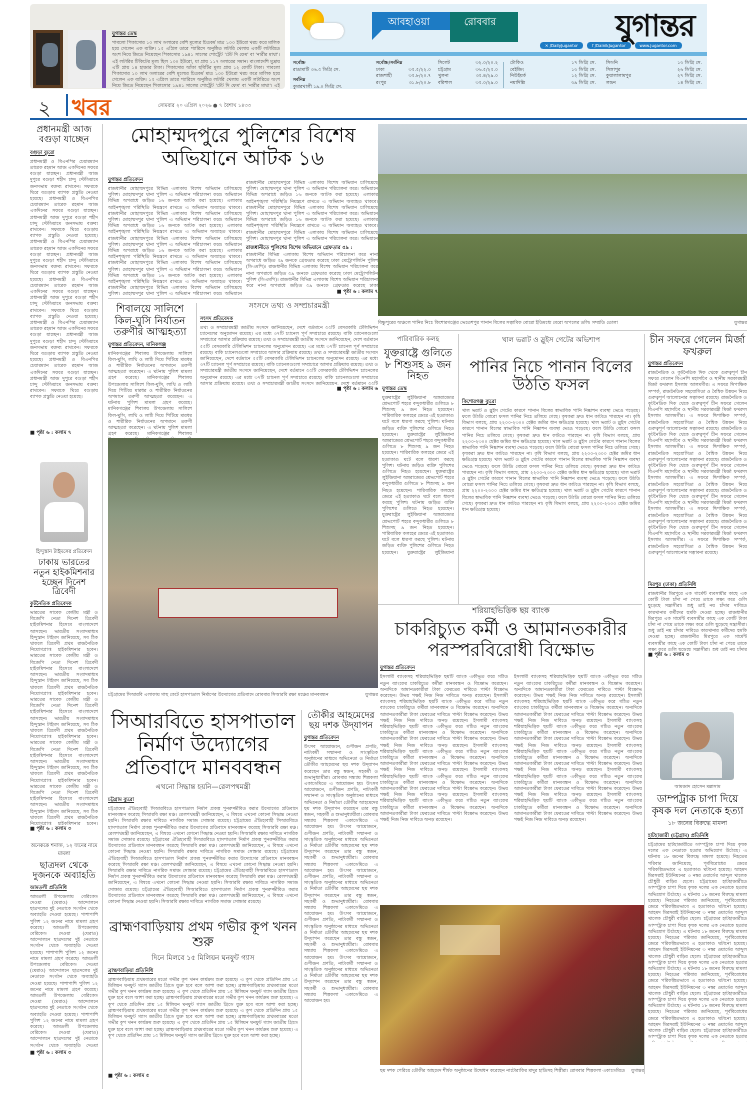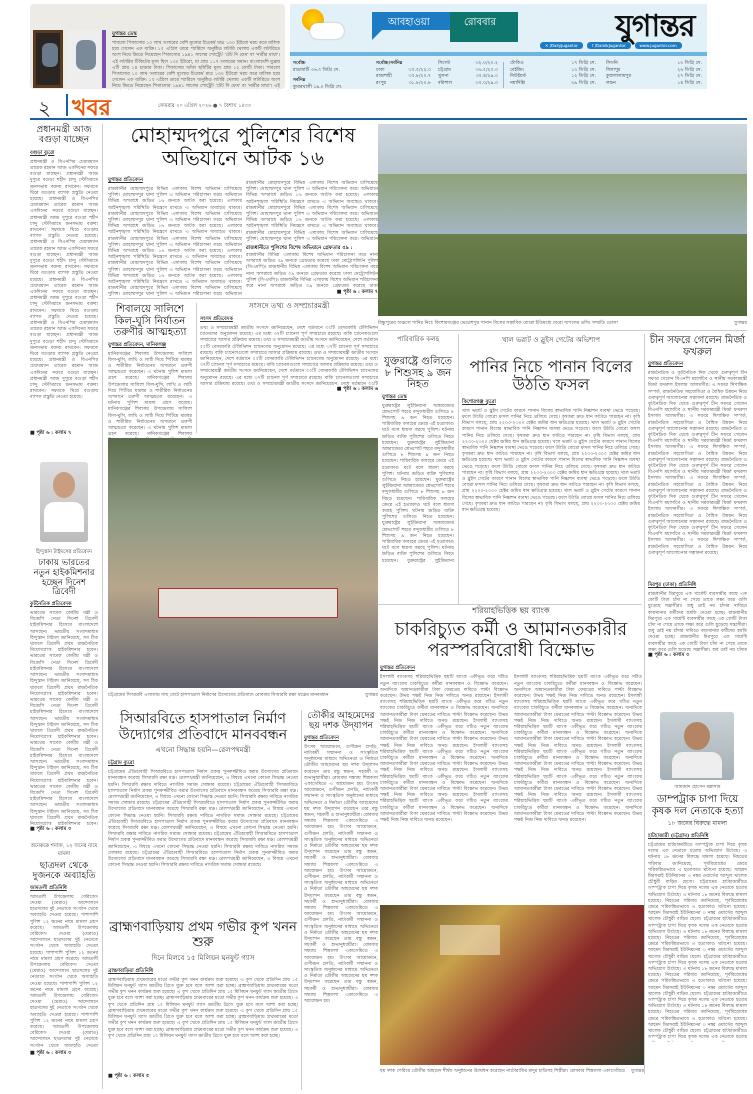--- a/index.html
+++ b/index.html
@@ -166,21 +166,21 @@
 
 <div class="abs" style="left:108px;top:438px;width:270px;height:250px;background:linear-gradient(#5a6a4a,#8c9a82 30%,#b8a68c 60%,#5c5e6a)">
   <div style="position:absolute;left:50px;top:150px;width:180px;height:30px;background:#e8e4dc;border:1px solid #a33"></div>
 </div>
 <div class="abs caption" style="left:108px;top:692px;width:270px">
   <span>চট্টগ্রামের সিআরবি এলাকায় গাছ কেটে হাসপাতাল নির্মাণের উদ্যোগের প্রতিবাদে রোববার সিআরবি রক্ষা মঞ্চের মানববন্ধন</span>
   <span style="float:right">যুগান্তর</span>
 </div>
 
 <div class="abs" style="left:108px;top:710px;width:190px">
-  <div class="hl" style="font-size:14px">সিআরবিতে হাসপাতাল নির্মাণ উদ্যোগের প্রতিবাদে মানববন্ধন</div>
+  <div class="hl" style="font-size:20px">সিআরবিতে হাসপাতাল নির্মাণ উদ্যোগের প্রতিবাদে মানববন্ধন</div>
   <div class="kicker" style="font-size:7px;margin-top:2px">এখনো সিদ্ধান্ত হয়নি—রেলপথমন্ত্রী</div>
   <div class="byline" style="margin-top:3px">চট্টগ্রাম ব্যুরো</div>
   <div class="txt" style="height:155px">চট্টগ্রামের ঐতিহ্যবাহী সিআরবিতে হাসপাতাল নির্মাণ প্রকল্প পুনরুজ্জীবিত করার উদ্যোগের প্রতিবাদে মানববন্ধন করেছে সিআরবি রক্ষা মঞ্চ। রেলপথমন্ত্রী জানিয়েছেন, এ বিষয়ে এখনো কোনো সিদ্ধান্ত নেওয়া হয়নি। সিআরবি রক্ষার দাবিতে নাগরিক সমাজ সোচ্চার রয়েছে। চট্টগ্রামের ঐতিহ্যবাহী সিআরবিতে হাসপাতাল নির্মাণ প্রকল্প পুনরুজ্জীবিত করার উদ্যোগের প্রতিবাদে মানববন্ধন করেছে সিআরবি রক্ষা মঞ্চ। রেলপথমন্ত্রী জানিয়েছেন, এ বিষয়ে এখনো কোনো সিদ্ধান্ত নেওয়া হয়নি। সিআরবি রক্ষার দাবিতে নাগরিক সমাজ সোচ্চার রয়েছে। চট্টগ্রামের ঐতিহ্যবাহী সিআরবিতে হাসপাতাল নির্মাণ প্রকল্প পুনরুজ্জীবিত করার উদ্যোগের প্রতিবাদে মানববন্ধন করেছে সিআরবি রক্ষা মঞ্চ। রেলপথমন্ত্রী জানিয়েছেন, এ বিষয়ে এখনো কোনো সিদ্ধান্ত নেওয়া হয়নি। সিআরবি রক্ষার দাবিতে নাগরিক সমাজ সোচ্চার রয়েছে। চট্টগ্রামের ঐতিহ্যবাহী সিআরবিতে হাসপাতাল নির্মাণ প্রকল্প পুনরুজ্জীবিত করার উদ্যোগের প্রতিবাদে মানববন্ধন করেছে সিআরবি রক্ষা মঞ্চ। রেলপথমন্ত্রী জানিয়েছেন, এ বিষয়ে এখনো কোনো সিদ্ধান্ত নেওয়া হয়নি। সিআরবি রক্ষার দাবিতে নাগরিক সমাজ সোচ্চার রয়েছে। চট্টগ্রামের ঐতিহ্যবাহী সিআরবিতে হাসপাতাল নির্মাণ প্রকল্প পুনরুজ্জীবিত করার উদ্যোগের প্রতিবাদে মানববন্ধন করেছে সিআরবি রক্ষা মঞ্চ। রেলপথমন্ত্রী জানিয়েছেন, এ বিষয়ে এখনো কোনো সিদ্ধান্ত নেওয়া হয়নি। সিআরবি রক্ষার দাবিতে নাগরিক সমাজ সোচ্চার রয়েছে। চট্টগ্রামের ঐতিহ্যবাহী সিআরবিতে হাসপাতাল নির্মাণ প্রকল্প পুনরুজ্জীবিত করার উদ্যোগের প্রতিবাদে মানববন্ধন করেছে সিআরবি রক্ষা মঞ্চ। রেলপথমন্ত্রী জানিয়েছেন, এ বিষয়ে এখনো কোনো সিদ্ধান্ত নেওয়া হয়নি। সিআরবি রক্ষার দাবিতে নাগরিক সমাজ সোচ্চার রয়েছে। </div>
 </div>
 <div class="vr" style="left:301px;top:710px;height:380px"></div>
 
 <div class="abs" style="left:108px;top:920px;width:190px">
   <div class="hl" style="font-size:13px">ব্রাহ্মণবাড়িয়ায় প্রথম গভীর কূপ খনন শুরু</div>
   <div class="kicker" style="font-size:7px;margin-top:2px">দিনে মিলবে ১৫ মিলিয়ন ঘনফুট গ্যাস</div>
   <div class="byline" style="margin-top:3px">ব্রাহ্মণবাড়িয়া প্রতিনিধি</div>
@@ -190,21 +190,21 @@
 
 <div class="abs" style="left:304px;top:710px;width:74px">
   <div class="hl" style="font-size:9px">তৌকীর আহমেদের ছয় দশক উদ্‌যাপন</div>
   <div class="byline" style="margin-top:3px">যুগান্তর প্রতিবেদন</div>
   <div class="txt" style="height:340px">উৎসব আয়োজনে, গুণীজন প্রণতি, নাট্যকর্মী সম্মাননা ও সাংস্কৃতিক অনুষ্ঠানের মাধ্যমে অভিনেতা ও নির্মাতা তৌকীর আহমেদের ছয় দশক উদ্‌যাপন করেছেন তার বন্ধু স্বজন, সহকর্মী ও শুভানুধ্যায়ীরা। রোববার সন্ধ্যায় শিল্পকলা একাডেমিতে এ আয়োজন হয়। উৎসব আয়োজনে, গুণীজন প্রণতি, নাট্যকর্মী সম্মাননা ও সাংস্কৃতিক অনুষ্ঠানের মাধ্যমে অভিনেতা ও নির্মাতা তৌকীর আহমেদের ছয় দশক উদ্‌যাপন করেছেন তার বন্ধু স্বজন, সহকর্মী ও শুভানুধ্যায়ীরা। রোববার সন্ধ্যায় শিল্পকলা একাডেমিতে এ আয়োজন হয়। উৎসব আয়োজনে, গুণীজন প্রণতি, নাট্যকর্মী সম্মাননা ও সাংস্কৃতিক অনুষ্ঠানের মাধ্যমে অভিনেতা ও নির্মাতা তৌকীর আহমেদের ছয় দশক উদ্‌যাপন করেছেন তার বন্ধু স্বজন, সহকর্মী ও শুভানুধ্যায়ীরা। রোববার সন্ধ্যায় শিল্পকলা একাডেমিতে এ আয়োজন হয়। উৎসব আয়োজনে, গুণীজন প্রণতি, নাট্যকর্মী সম্মাননা ও সাংস্কৃতিক অনুষ্ঠানের মাধ্যমে অভিনেতা ও নির্মাতা তৌকীর আহমেদের ছয় দশক উদ্‌যাপন করেছেন তার বন্ধু স্বজন, সহকর্মী ও শুভানুধ্যায়ীরা। রোববার সন্ধ্যায় শিল্পকলা একাডেমিতে এ আয়োজন হয়। উৎসব আয়োজনে, গুণীজন প্রণতি, নাট্যকর্মী সম্মাননা ও সাংস্কৃতিক অনুষ্ঠানের মাধ্যমে অভিনেতা ও নির্মাতা তৌকীর আহমেদের ছয় দশক উদ্‌যাপন করেছেন তার বন্ধু স্বজন, সহকর্মী ও শুভানুধ্যায়ীরা। রোববার সন্ধ্যায় শিল্পকলা একাডেমিতে এ আয়োজন হয়। উৎসব আয়োজনে, গুণীজন প্রণতি, নাট্যকর্মী সম্মাননা ও সাংস্কৃতিক অনুষ্ঠানের মাধ্যমে অভিনেতা ও নির্মাতা তৌকীর আহমেদের ছয় দশক উদ্‌যাপন করেছেন তার বন্ধু স্বজন, সহকর্মী ও শুভানুধ্যায়ীরা। রোববার সন্ধ্যায় শিল্পকলা একাডেমিতে এ আয়োজন হয়। </div>
 </div>
 
 <div class="hr" style="left:378px;top:330px;width:369px"></div>
 <div class="abs" style="left:382px;top:334px;width:72px">
   <div class="kicker" style="font-size:6.5px">পারিবারিক কলহ</div>
-  <div class="hl" style="font-size:10px;margin-top:10px">যুক্তরাষ্ট্রে গুলিতে ৮ শিশুসহ ৯ জন নিহত</div>
+  <div class="hl" style="font-size:10px;margin-top:2px">যুক্তরাষ্ট্রে গুলিতে ৮ শিশুসহ ৯ জন নিহত</div>
   <div class="byline" style="margin-top:3px">যুগান্তর ডেস্ক</div>
   <div class="txt" style="height:160px">যুক্তরাষ্ট্রের লুইজিয়ানা অঙ্গরাজ্যের শ্রেভপোর্ট শহরে বন্দুকধারীর গুলিতে ৮ শিশুসহ ৯ জন নিহত হয়েছেন। পারিবারিক কলহের জেরে এই হত্যাকাণ্ড ঘটে বলে ধারণা করছে পুলিশ। ঘটনায় জড়িত ব্যক্তি পুলিশের গুলিতে নিহত হয়েছেন। যুক্তরাষ্ট্রের লুইজিয়ানা অঙ্গরাজ্যের শ্রেভপোর্ট শহরে বন্দুকধারীর গুলিতে ৮ শিশুসহ ৯ জন নিহত হয়েছেন। পারিবারিক কলহের জেরে এই হত্যাকাণ্ড ঘটে বলে ধারণা করছে পুলিশ। ঘটনায় জড়িত ব্যক্তি পুলিশের গুলিতে নিহত হয়েছেন। যুক্তরাষ্ট্রের লুইজিয়ানা অঙ্গরাজ্যের শ্রেভপোর্ট শহরে বন্দুকধারীর গুলিতে ৮ শিশুসহ ৯ জন নিহত হয়েছেন। পারিবারিক কলহের জেরে এই হত্যাকাণ্ড ঘটে বলে ধারণা করছে পুলিশ। ঘটনায় জড়িত ব্যক্তি পুলিশের গুলিতে নিহত হয়েছেন। যুক্তরাষ্ট্রের লুইজিয়ানা অঙ্গরাজ্যের শ্রেভপোর্ট শহরে বন্দুকধারীর গুলিতে ৮ শিশুসহ ৯ জন নিহত হয়েছেন। পারিবারিক কলহের জেরে এই হত্যাকাণ্ড ঘটে বলে ধারণা করছে পুলিশ। ঘটনায় জড়িত ব্যক্তি পুলিশের গুলিতে নিহত হয়েছেন। যুক্তরাষ্ট্রের লুইজিয়ানা অঙ্গরাজ্যের শ্রেভপোর্ট শহরে বন্দুকধারীর গুলিতে ৮ শিশুসহ ৯ জন নিহত হয়েছেন। পারিবারিক কলহের জেরে এই হত্যাকাণ্ড ঘটে বলে ধারণা করছে পুলিশ। ঘটনায় জড়িত ব্যক্তি পুলিশের গুলিতে নিহত হয়েছেন। যুক্তরাষ্ট্রের লুইজিয়ানা অঙ্গরাজ্যের শ্রেভপোর্ট শহরে বন্দুকধারীর গুলিতে ৮ শিশুসহ ৯ জন নিহত হয়েছেন। পারিবারিক কলহের জেরে এই হত্যাকাণ্ড ঘটে বলে ধারণা করছে পুলিশ। ঘটনায় জড়িত ব্যক্তি পুলিশের গুলিতে নিহত হয়েছেন। </div>
 </div>
 <div class="vr" style="left:458px;top:334px;height:270px"></div>
 <div class="abs" style="left:462px;top:334px;width:178px">
   <div class="kicker" style="font-size:7px">খাল ভরাট ও স্লুইস গেটের অভিশাপ</div>
   <div class="hl" style="font-size:16px;margin-top:12px">পানির নিচে পানান বিলের উঠতি ফসল</div>
   <div class="byline" style="margin-top:3px">কিশোরগঞ্জ ব্যুরো</div>
   <div class="txt" style="height:165px">খাল ভরাট ও স্লুইস গেটের কারণে পানান বিলের স্বাভাবিক পানি নিষ্কাশন ব্যবস্থা ভেঙে পড়েছে। ফলে উঠতি বোরো ফসল পানির নিচে তলিয়ে গেছে। কৃষকরা দ্রুত ধান কাটতে পারছেন না। কৃষি বিভাগ বলছে, প্রায় ২২০০-২৩০০ হেক্টর জমির ধান ক্ষতিগ্রস্ত হয়েছে। খাল ভরাট ও স্লুইস গেটের কারণে পানান বিলের স্বাভাবিক পানি নিষ্কাশন ব্যবস্থা ভেঙে পড়েছে। ফলে উঠতি বোরো ফসল পানির নিচে তলিয়ে গেছে। কৃষকরা দ্রুত ধান কাটতে পারছেন না। কৃষি বিভাগ বলছে, প্রায় ২২০০-২৩০০ হেক্টর জমির ধান ক্ষতিগ্রস্ত হয়েছে। খাল ভরাট ও স্লুইস গেটের কারণে পানান বিলের স্বাভাবিক পানি নিষ্কাশন ব্যবস্থা ভেঙে পড়েছে। ফলে উঠতি বোরো ফসল পানির নিচে তলিয়ে গেছে। কৃষকরা দ্রুত ধান কাটতে পারছেন না। কৃষি বিভাগ বলছে, প্রায় ২২০০-২৩০০ হেক্টর জমির ধান ক্ষতিগ্রস্ত হয়েছে। খাল ভরাট ও স্লুইস গেটের কারণে পানান বিলের স্বাভাবিক পানি নিষ্কাশন ব্যবস্থা ভেঙে পড়েছে। ফলে উঠতি বোরো ফসল পানির নিচে তলিয়ে গেছে। কৃষকরা দ্রুত ধান কাটতে পারছেন না। কৃষি বিভাগ বলছে, প্রায় ২২০০-২৩০০ হেক্টর জমির ধান ক্ষতিগ্রস্ত হয়েছে। খাল ভরাট ও স্লুইস গেটের কারণে পানান বিলের স্বাভাবিক পানি নিষ্কাশন ব্যবস্থা ভেঙে পড়েছে। ফলে উঠতি বোরো ফসল পানির নিচে তলিয়ে গেছে। কৃষকরা দ্রুত ধান কাটতে পারছেন না। কৃষি বিভাগ বলছে, প্রায় ২২০০-২৩০০ হেক্টর জমির ধান ক্ষতিগ্রস্ত হয়েছে। খাল ভরাট ও স্লুইস গেটের কারণে পানান বিলের স্বাভাবিক পানি নিষ্কাশন ব্যবস্থা ভেঙে পড়েছে। ফলে উঠতি বোরো ফসল পানির নিচে তলিয়ে গেছে। কৃষকরা দ্রুত ধান কাটতে পারছেন না। কৃষি বিভাগ বলছে, প্রায় ২২০০-২৩০০ হেক্টর জমির ধান ক্ষতিগ্রস্ত হয়েছে। </div>
 </div>

